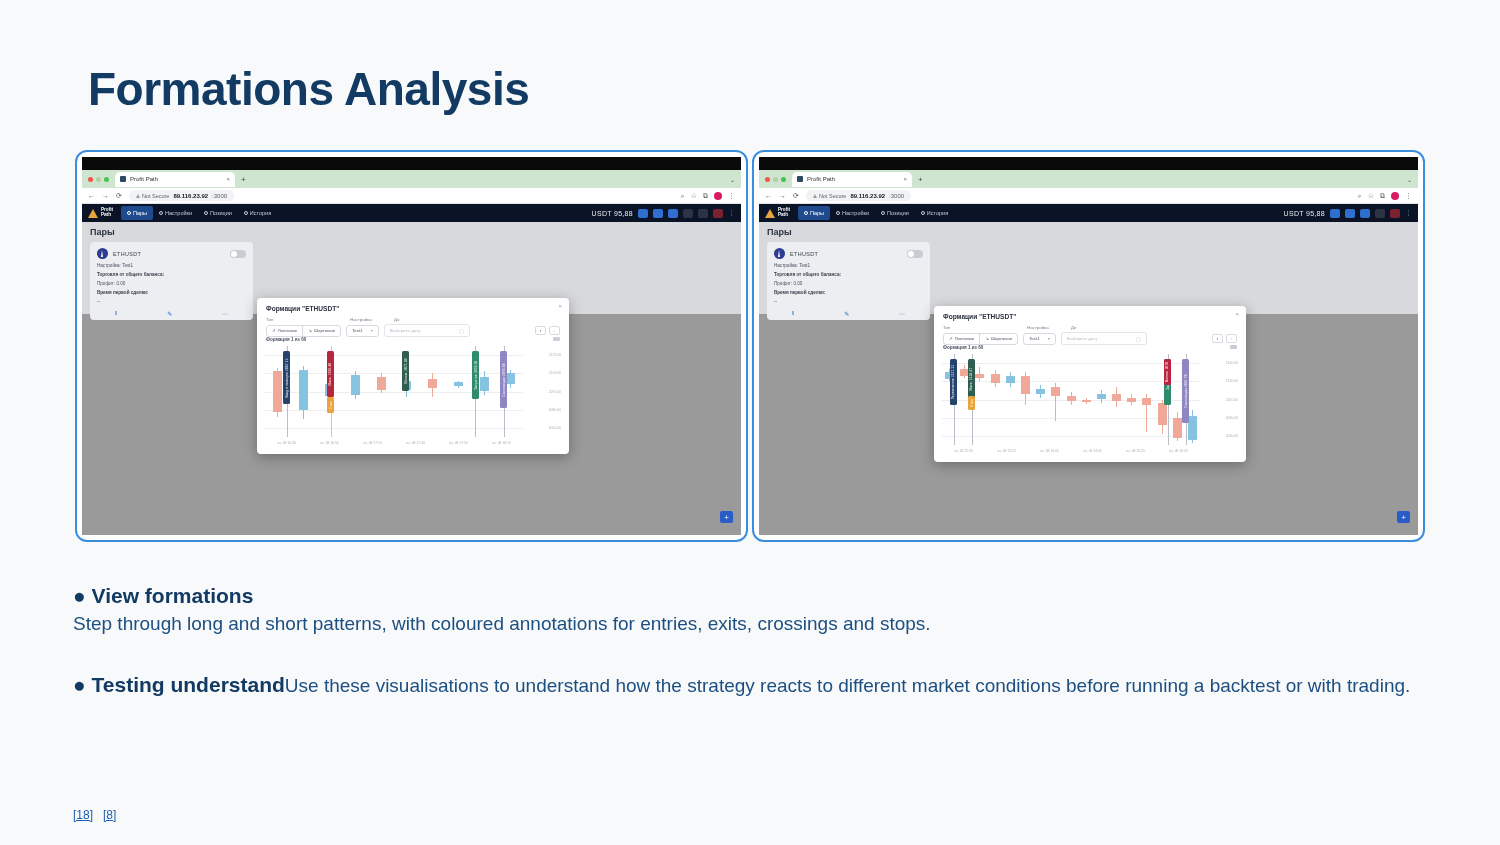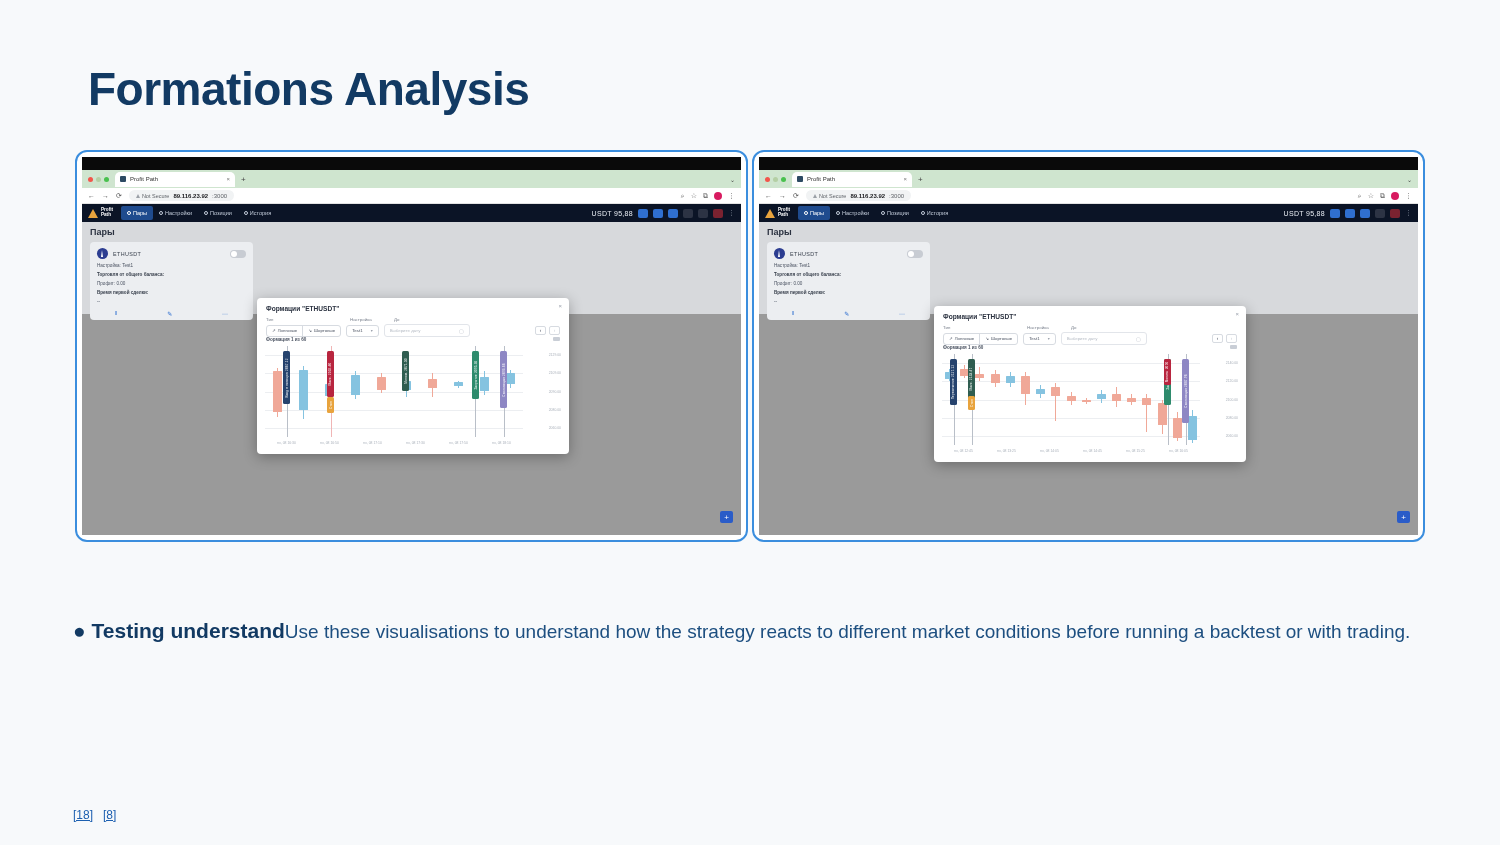--- a/index.html
+++ b/index.html
@@ -687,20 +687,22 @@
                 <div class="xtick" style="left: 236.5px;">пн, 08 16:05</div>
               </div>
           </div>
         </div>
 
       </div>
     </div>
   </div>
 
   <div class="bullets">
+    <div class="b-head">● View formations</div>
+    <div class="b-body">Step through long and short patterns, with coloured annotations for entries, exits, crossings and stops.</div>
     <div class="b-block2"><span class="b-inline-head">● Testing understand</span><span>Use these visualisations to understand how the strategy reacts to different market conditions before running a backtest or with trading.</span></div>
   </div>
 
   <div class="refs">
     <a class="ref" href="#">[18]</a>
     <a class="ref" href="#">[8]</a>
   </div>
 
 </div>
 

